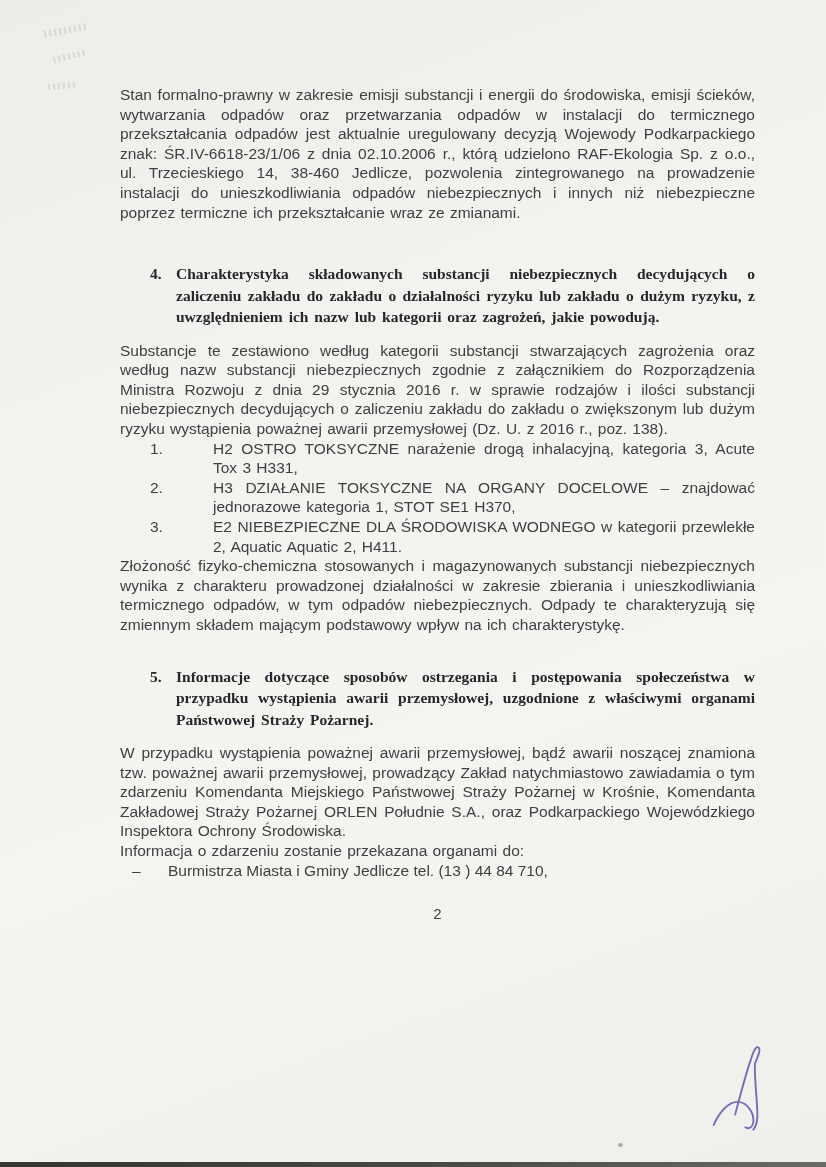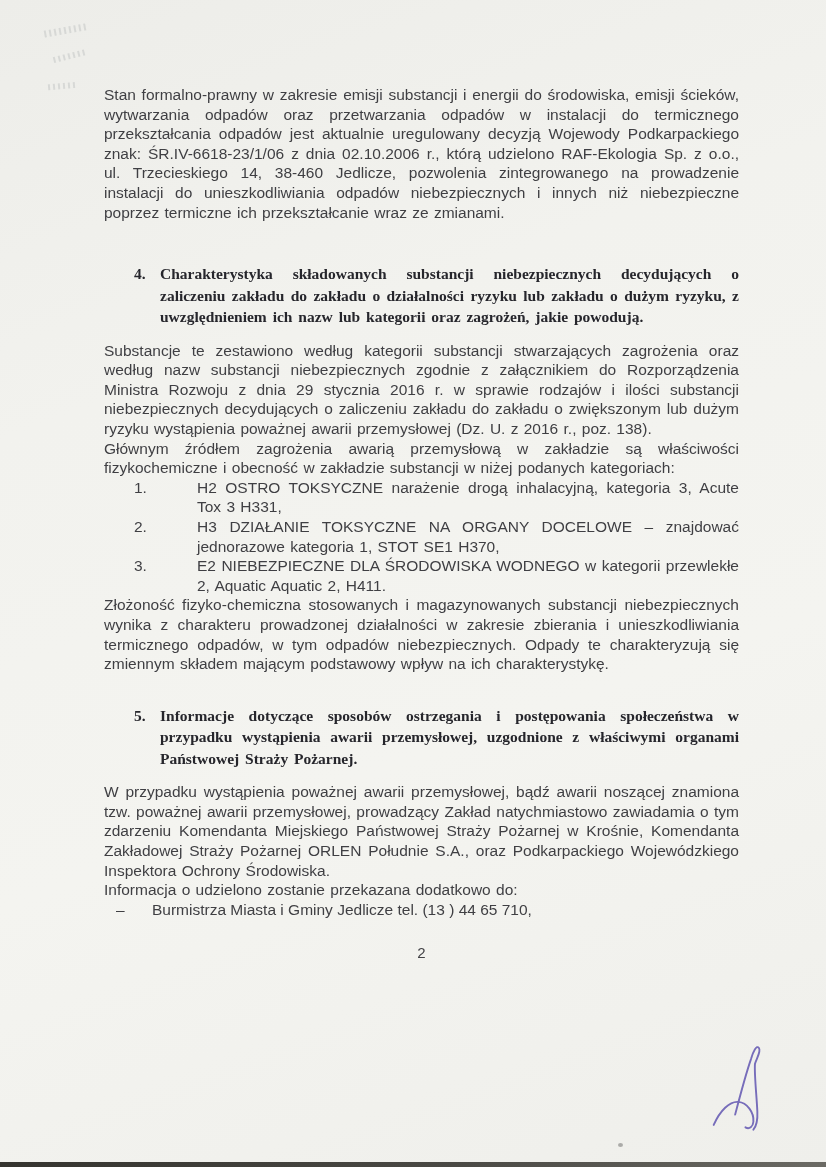--- a/index.html
+++ b/index.html
@@ -7,21 +7,21 @@
     width:826px;height:1167px;
     background:#dededa;
     font-family:"Liberation Sans", sans-serif;
   }
   .page{
     position:relative;width:826px;height:1167px;overflow:hidden;
     background:linear-gradient(160deg,#ededE9 0%,#f2f2ee 30%,#f4f4f0 62%,#efefeb 100%);
     color:#3f3f43;
   }
   .content{
-    position:absolute;left:104px;top:85px;width:635px;
+    position:absolute;left:120px;top:85px;width:635px;
     font-size:15.5px;line-height:19.6px;
   }
   p.body{
     margin:0;text-align:justify;word-spacing:1px;
   }
   .heading{
     display:flex;margin-left:30px;
     font-family:"Liberation Serif", serif;font-weight:bold;
     font-size:15.5px;line-height:21.5px;color:#26262c;
     word-spacing:2px;
@@ -71,21 +71,20 @@
   <div class="content">
 
     <p class="body">Stan formalno-prawny w zakresie emisji substancji i energii do środowiska, emisji ścieków, wytwarzania odpadów oraz przetwarzania odpadów w instalacji do termicznego przekształcania odpadów jest aktualnie uregulowany decyzją Wojewody Podkarpackiego znak: ŚR.IV-6618-23/1/06 z dnia 02.10.2006 r., którą udzielono RAF-Ekologia Sp. z o.o., ul. Trzecieskiego 14, 38-460 Jedlicze, pozwolenia zintegrowanego na prowadzenie instalacji do unieszkodliwiania odpadów niebezpiecznych i innych niż niebezpieczne poprzez termiczne ich przekształcanie wraz ze zmianami.</p>
 
     <div class="heading h4">
       <span class="hnum">4.</span>
       <span class="htext">Charakterystyka składowanych substancji niebezpiecznych decydujących o zaliczeniu zakładu do zakładu o działalności ryzyku lub zakładu o dużym ryzyku, z uwzględnieniem ich nazw lub kategorii oraz zagrożeń, jakie powodują.</span>
     </div>
 
     <p class="body">Substancje te zestawiono według kategorii substancji stwarzających zagrożenia oraz według nazw substancji niebezpiecznych zgodnie z załącznikiem do Rozporządzenia Ministra Rozwoju z dnia 29 stycznia 2016 r. w sprawie rodzajów i ilości substancji niebezpiecznych decydujących o zaliczeniu zakładu do zakładu o zwiększonym lub dużym ryzyku wystąpienia poważnej awarii przemysłowej (Dz. U. z 2016 r., poz. 138).</p>
-    <p class="body">Głównym źródłem zagrożenia awarią przemysłową w zakładzie są właściwości fizykochemiczne i obecność w zakładzie substancji w niżej podanych kategoriach:</p>
 
     <div class="lrow">
       <span class="lnum">1.</span>
       <span class="ltext">H2 OSTRO TOKSYCZNE narażenie drogą inhalacyjną, kategoria 3, Acute Tox 3 H331,</span>
     </div>
     <div class="lrow">
       <span class="lnum">2.</span>
       <span class="ltext">H3 DZIAŁANIE TOKSYCZNE NA ORGANY DOCELOWE – znajdować jednorazowe kategoria 1, STOT SE1 H370,</span>
     </div>
     <div class="lrow">
@@ -94,25 +93,25 @@
     </div>
 
     <p class="body">Złożoność fizyko-chemiczna stosowanych i magazynowanych substancji niebezpiecznych wynika z charakteru prowadzonej działalności w zakresie zbierania i unieszkodliwiania termicznego odpadów, w tym odpadów niebezpiecznych. Odpady te charakteryzują się zmiennym składem mającym podstawowy wpływ na ich charakterystykę.</p>
 
     <div class="heading h5">
       <span class="hnum">5.</span>
       <span class="htext">Informacje dotyczące sposobów ostrzegania i postępowania społeczeństwa w przypadku wystąpienia awarii przemysłowej, uzgodnione z właściwymi organami Państwowej Straży Pożarnej.</span>
     </div>
 
     <p class="body">W przypadku wystąpienia poważnej awarii przemysłowej, bądź awarii noszącej znamiona tzw. poważnej awarii przemysłowej, prowadzący Zakład natychmiastowo zawiadamia o tym zdarzeniu Komendanta Miejskiego Państwowej Straży Pożarnej w Krośnie, Komendanta Zakładowej Straży Pożarnej ORLEN Południe S.A., oraz Podkarpackiego Wojewódzkiego Inspektora Ochrony Środowiska.</p>
-    <p class="body mt20">Informacja o udzielono zostanie przekazana dodatkowo do:</p>
+    <p class="body mt20">Informacja o zdarzeniu zostanie przekazana organami do:</p>
 
     <div class="drow">
       <span class="dnum">–</span>
-      <span class="dtext">Burmistrza Miasta i Gminy Jedlicze tel. (13 ) 44 65 710,</span>
+      <span class="dtext">Burmistrza Miasta i Gminy Jedlicze tel. (13 ) 44 84 710,</span>
     </div>
 
     <div class="page-num">2</div>
   </div>
 
   <svg class="signature" viewBox="0 0 126 137" xmlns="http://www.w3.org/2000/svg">
     <g fill="none" stroke="#6a5fb5" stroke-width="2.4" stroke-linecap="round" opacity="0.9">
       <path d="M43 97 C49 74 57 44 63 27 C66 17 70 9 73 13 C76 17 70 26 68 33 C67 45 70 72 71 93 C71.5 103 70 111 66 116"></path>
       <path d="M16 110 C24 92 36 80 47 81 C58 82 67 94 66 106 C65.5 112 61 116 56 113"></path>
     </g>

